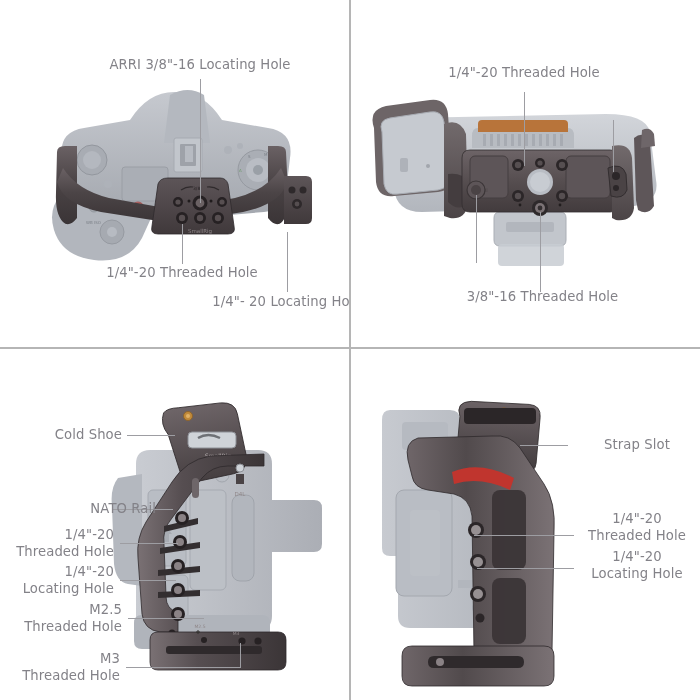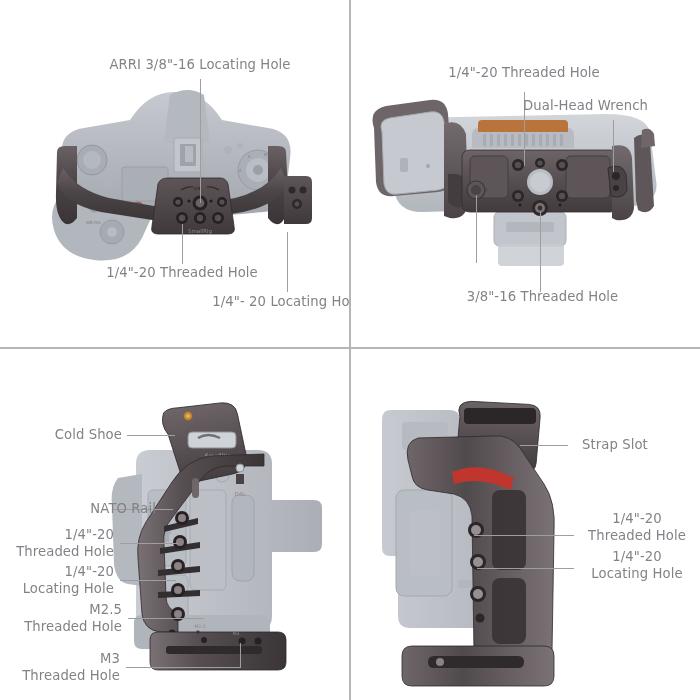--- a/index.html
+++ b/index.html
@@ -52,21 +52,21 @@
   .label {
     position: absolute;
     color: #838288;
     font-size: 13.2px;
     line-height: 16.5px;
     white-space: pre;
     letter-spacing: 0.1px;
   }
   .label.center { text-align: center; }
   .label.right  { text-align: right; }
-  .label.left   { text-align: left; }
+  .label.left   { text-align: center; }
 
   
   .lead-v {
     position: absolute;
     width: 1px;
     background: #9d9da2;
   }
   .lead-h {
     position: absolute;
     height: 1px;
@@ -294,21 +294,20 @@
 
       <path d="M152 244 h58 q4 0 4 4 l0 14 q0 4 -4 4 h-58 q-4 0 -4 -4 l0 -14 q0 -4 4 -4 z" fill="#c8ccd2" opacity="0.85"></path>
     </svg>
 
     <div class="lead-v" style="left:174px; top:92px; height:74px;"></div>
     <div class="lead-v" style="left:263px; top:120px; height:52px;"></div>
     <div class="lead-v" style="left:126px; top:195px; height:68px;"></div>
     <div class="lead-v" style="left:190px; top:212px; height:80px;"></div>
 
     <div class="label center" style="left:34px; top:65px; width:280px;">1/4"-20 Threaded Hole</div>
-    <div class="label center" style="left:123px; top:98px; width:225px;">Dual-Head Wrench</div>
     <div class="label center" style="left:55px; top:289px; width:275px;">3/8"-16 Threaded Hole</div>
   </div>
 
   <div class="panel" id="panel-bl">
     <svg class="art" width="350" height="350" viewBox="0 0 350 350">
       <defs>
         <linearGradient id="blCage" x1="0" y1="0" x2="1" y2="0">
           <stop offset="0" stop-color="#7a7174"></stop>
           <stop offset="0.35" stop-color="#564e51"></stop>
           <stop offset="1" stop-color="#3b3537"></stop>

